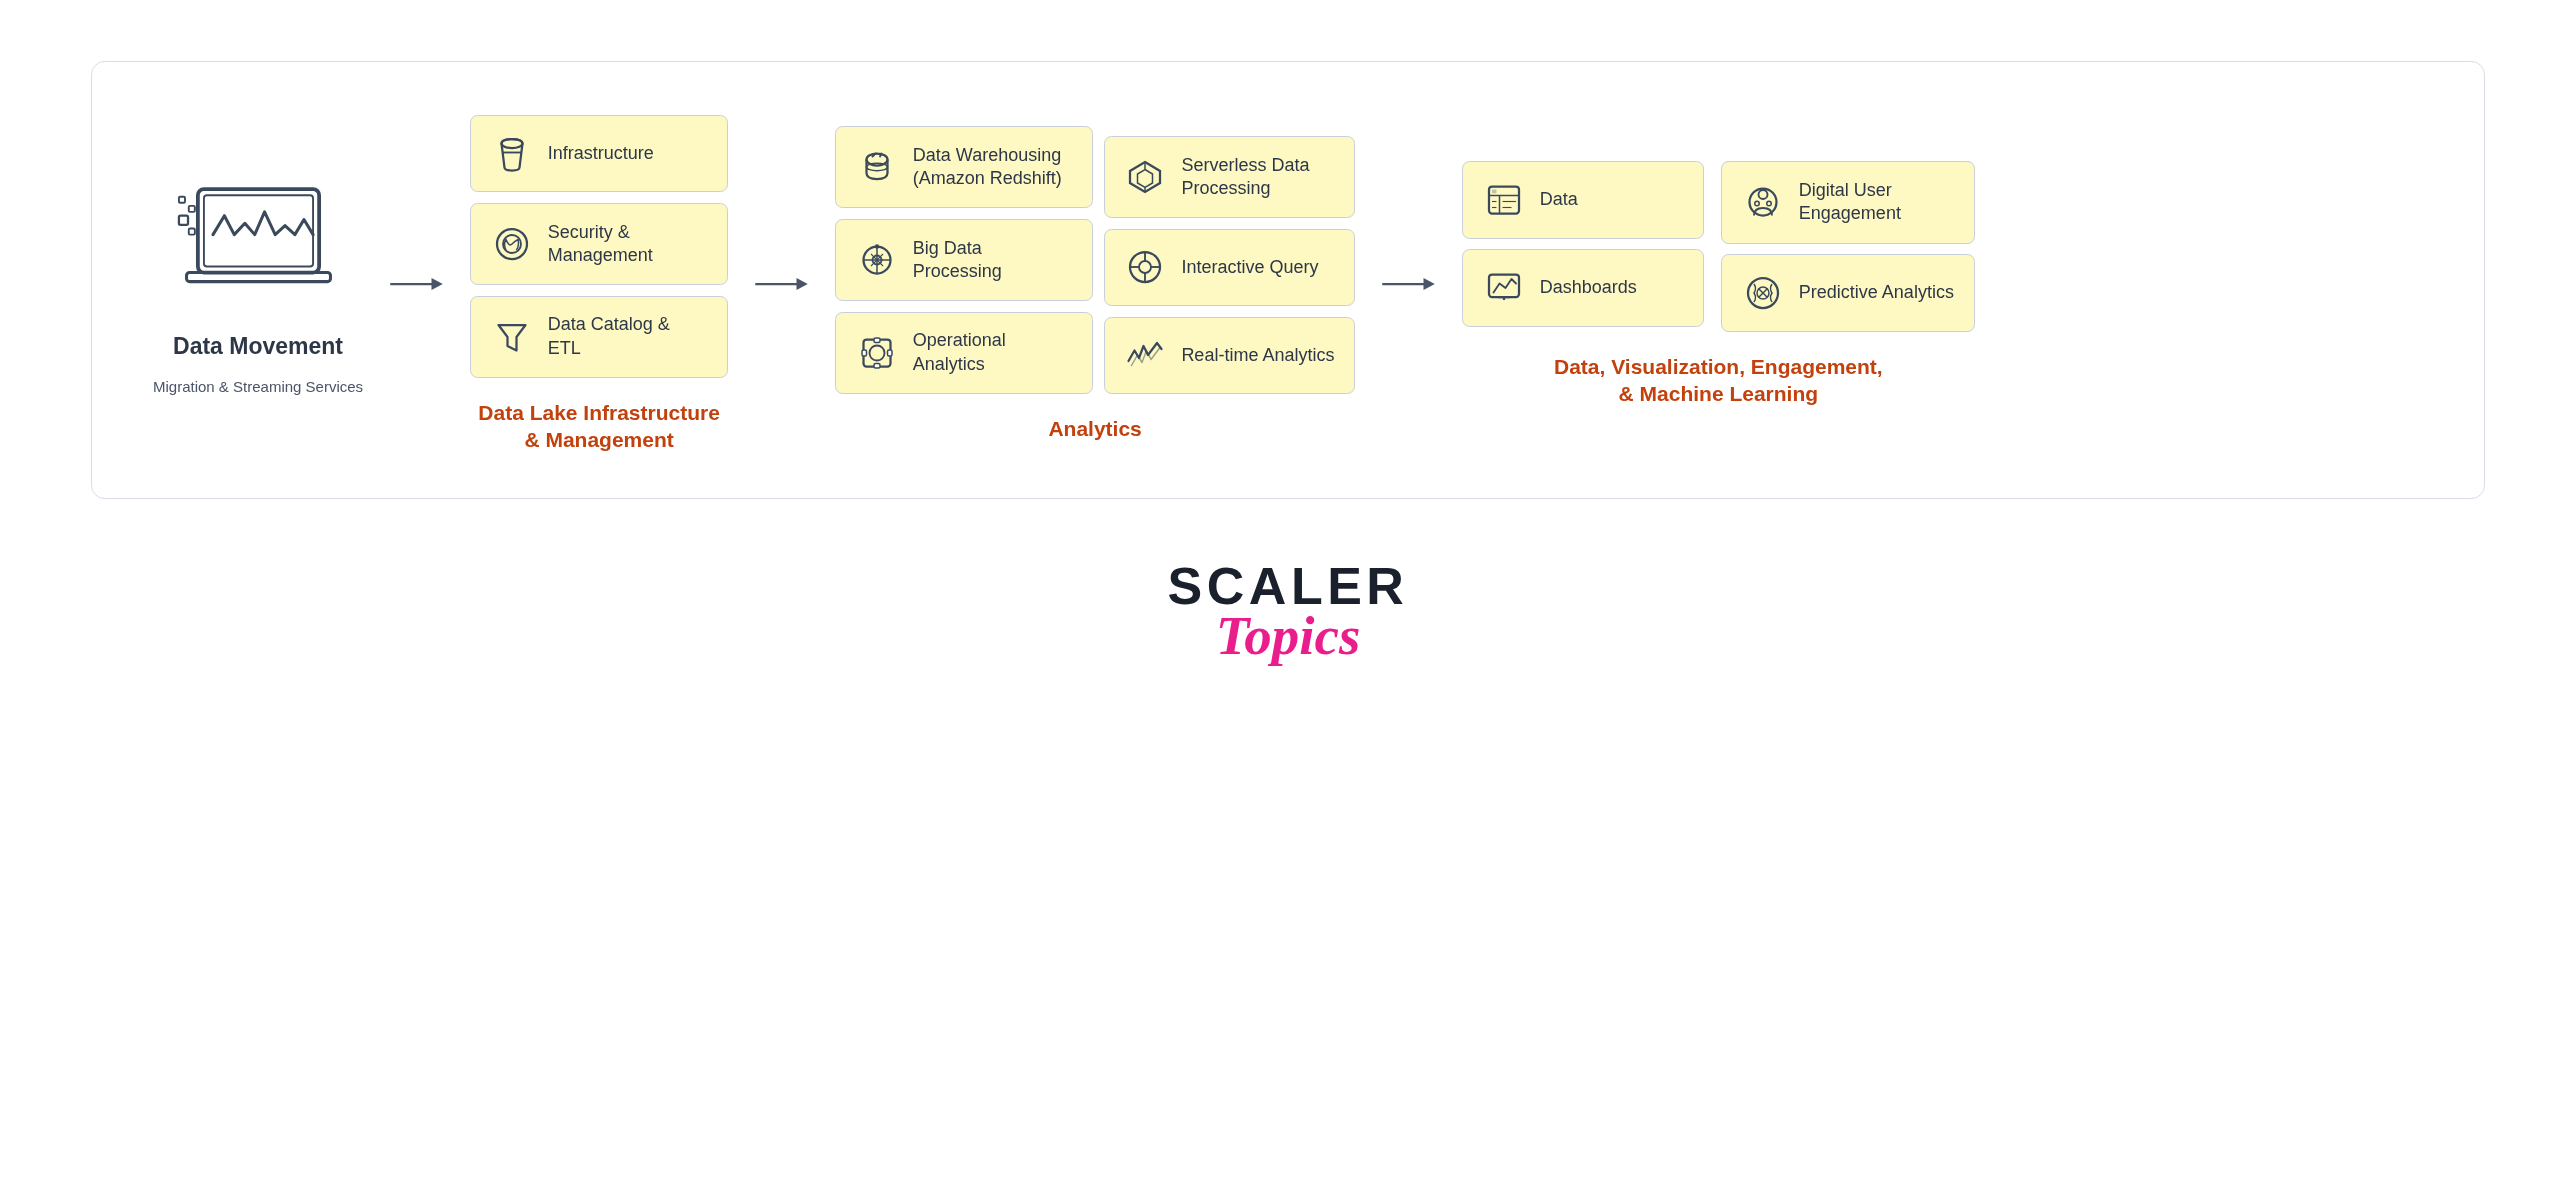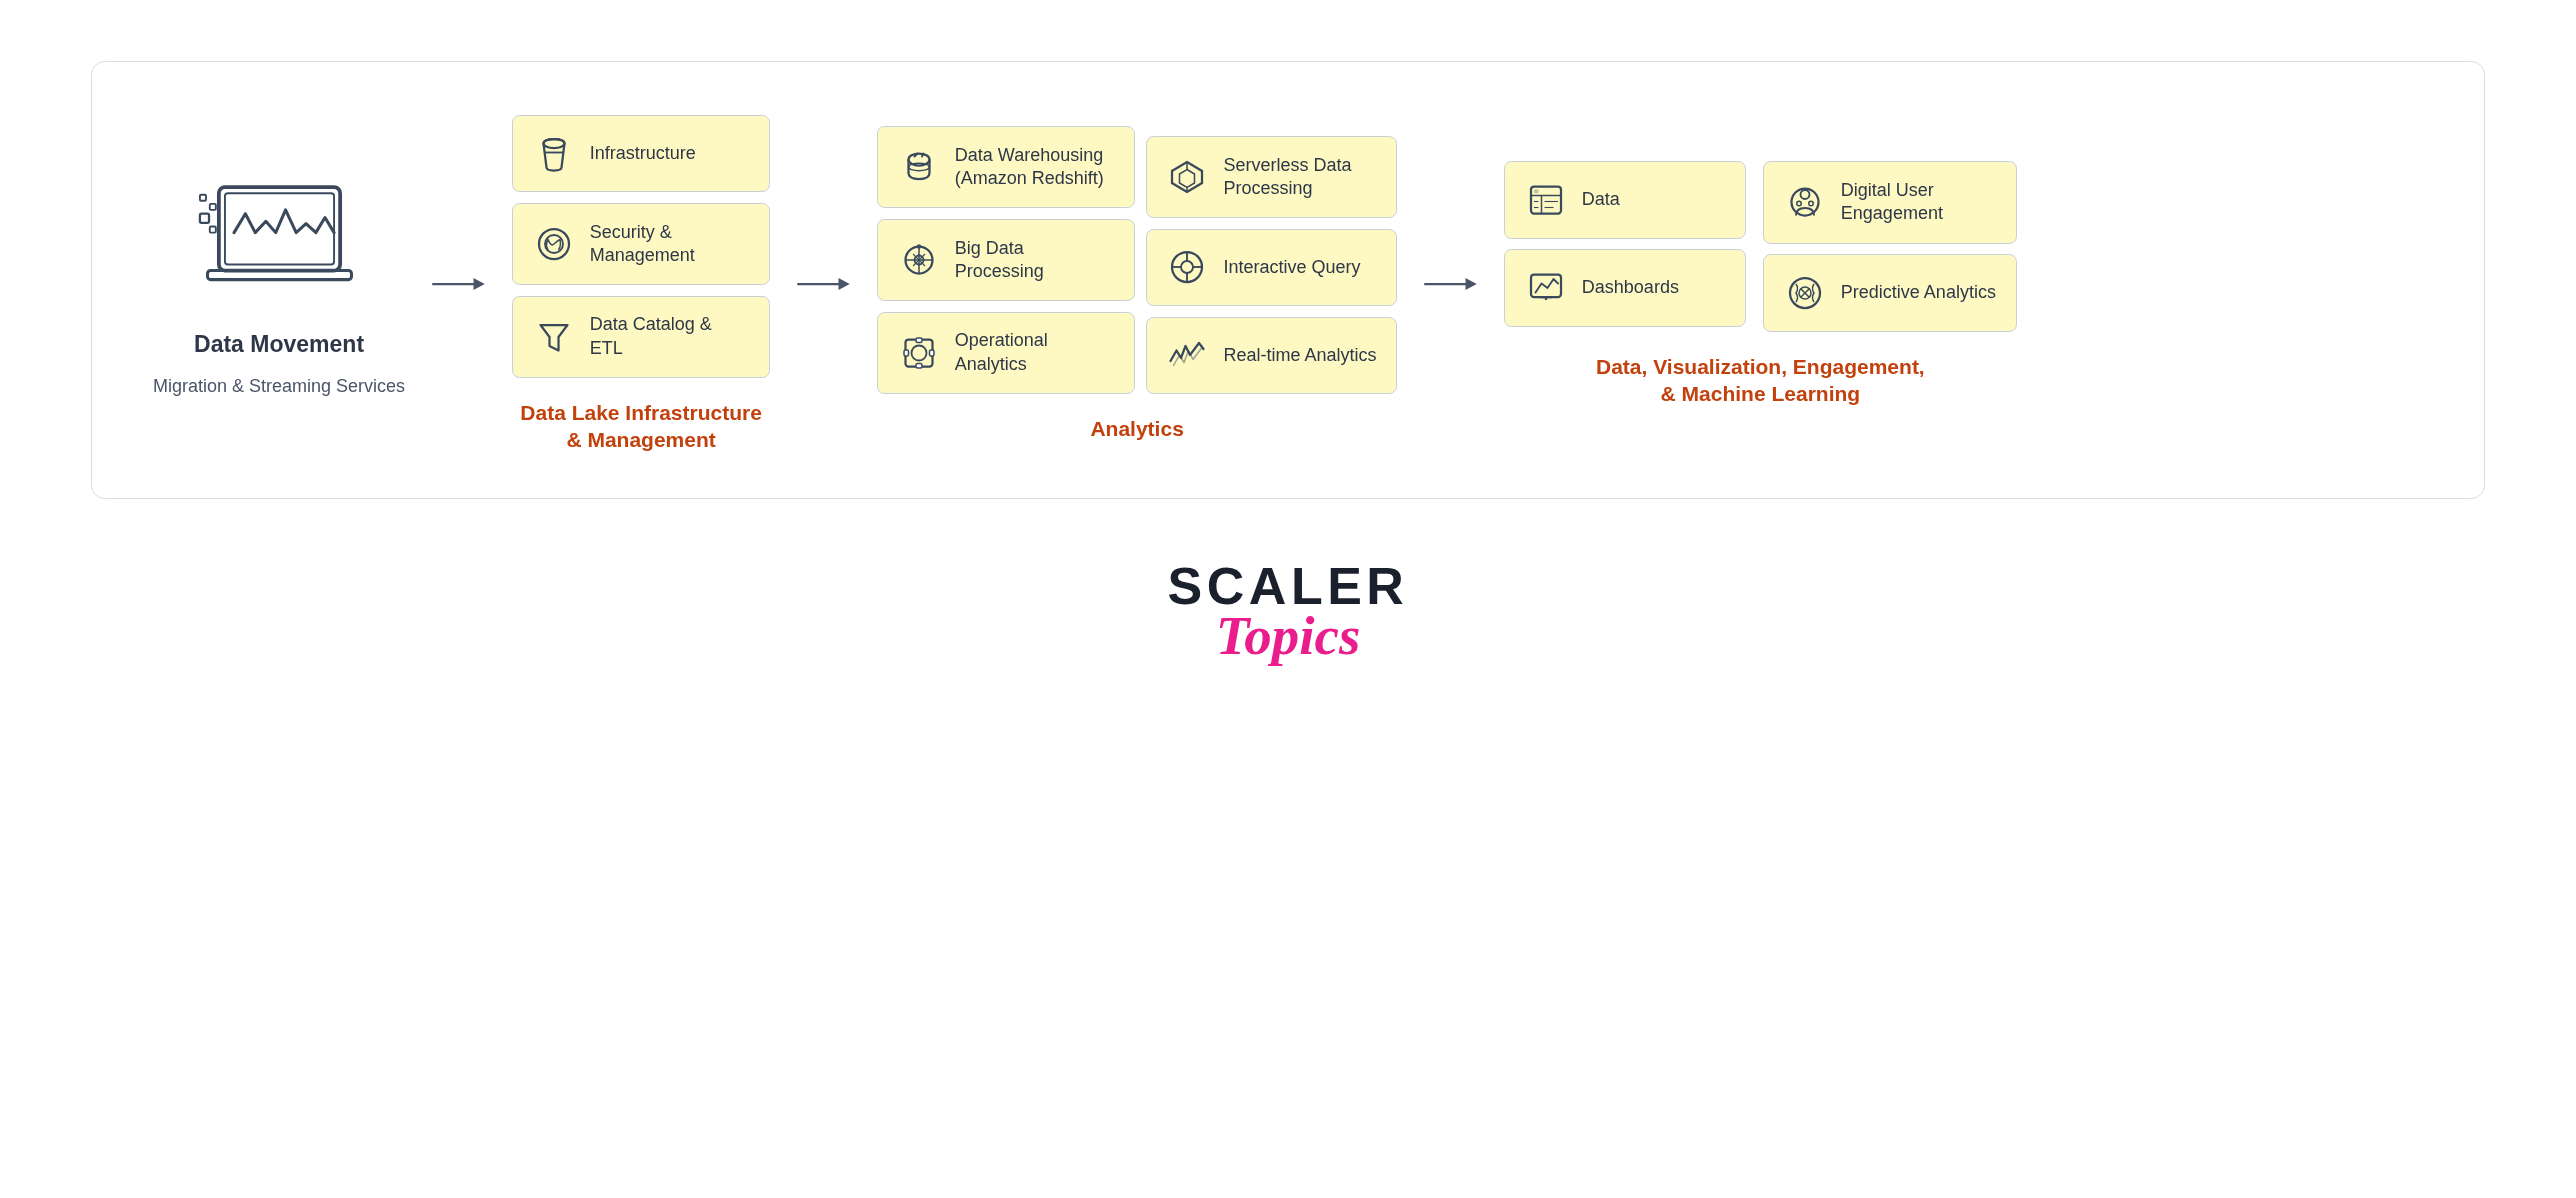--- a/index.html
+++ b/index.html
@@ -111,21 +111,21 @@
 
     
     .dm-label-top {
       font-size: 23px;
       font-weight: 700;
       color: #2d3748;
       text-align: center;
       margin-bottom: 18px;
     }
     .dm-label-sub {
-      font-size: 18px;
+      font-size: 15px;
       color: #4a5568;
       text-align: center;
     }
 
     
     .viz-grid {
       display: flex;
       gap: 17px;
     }
     .viz-col {

